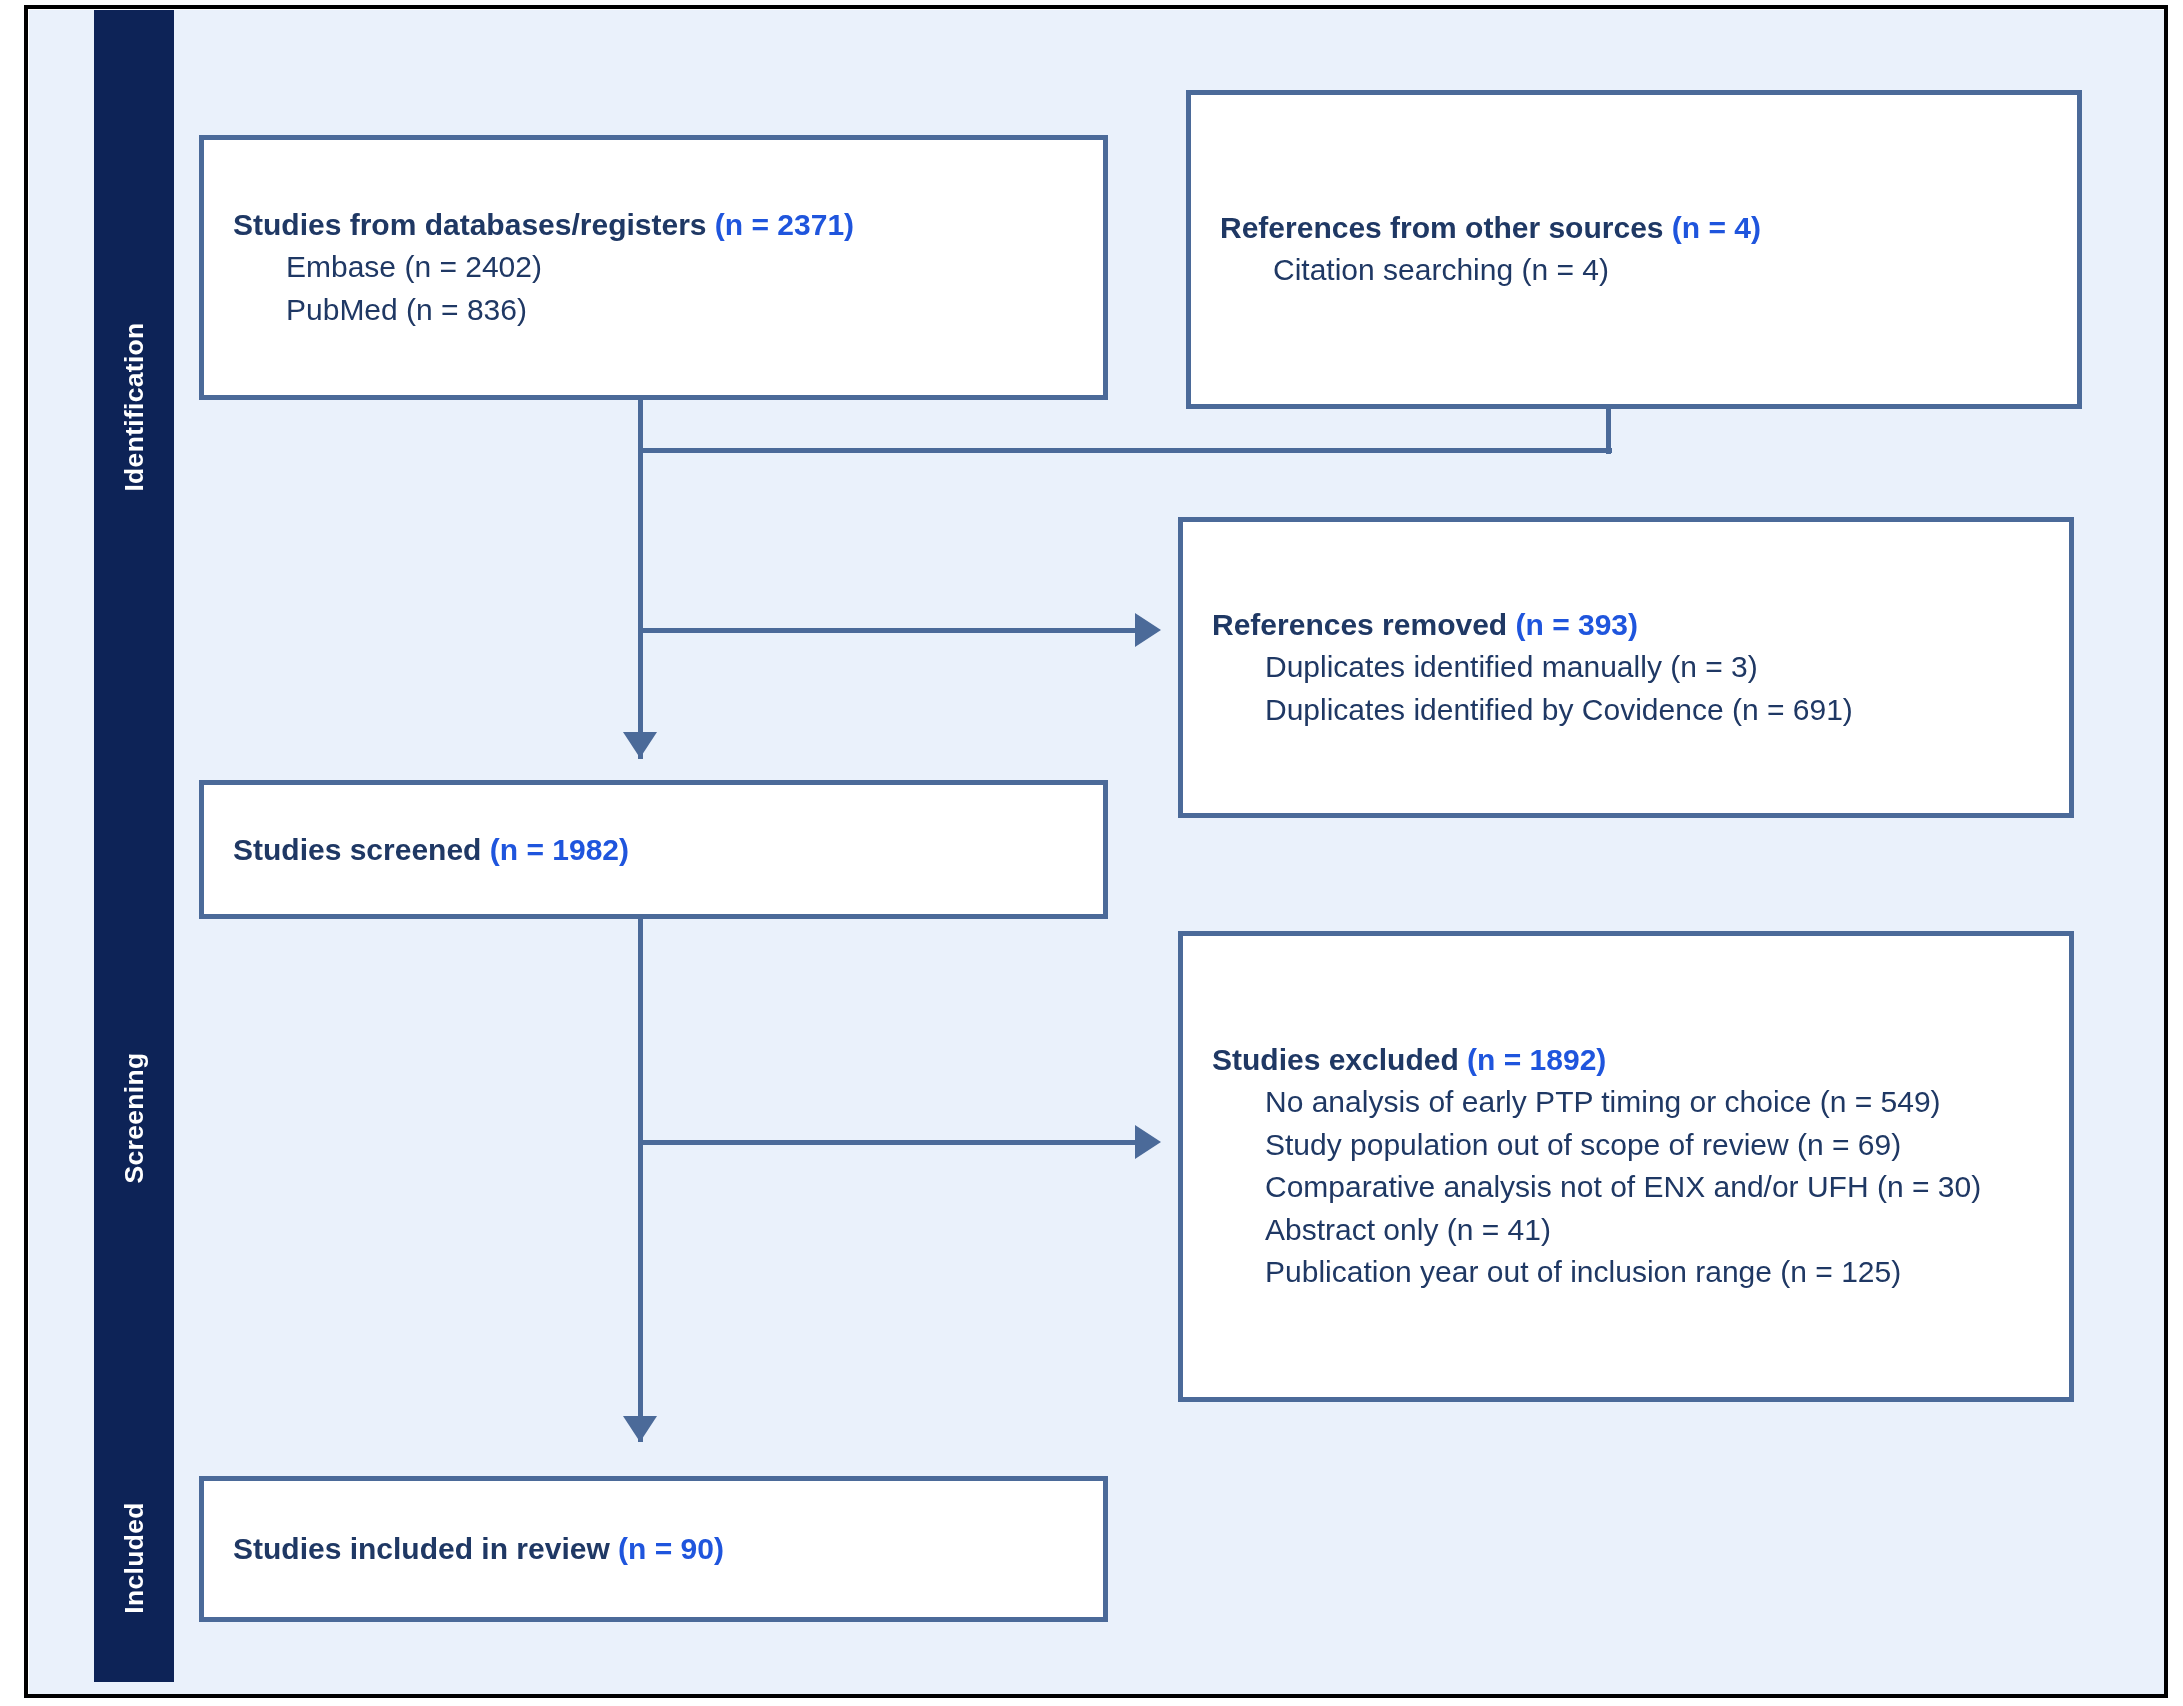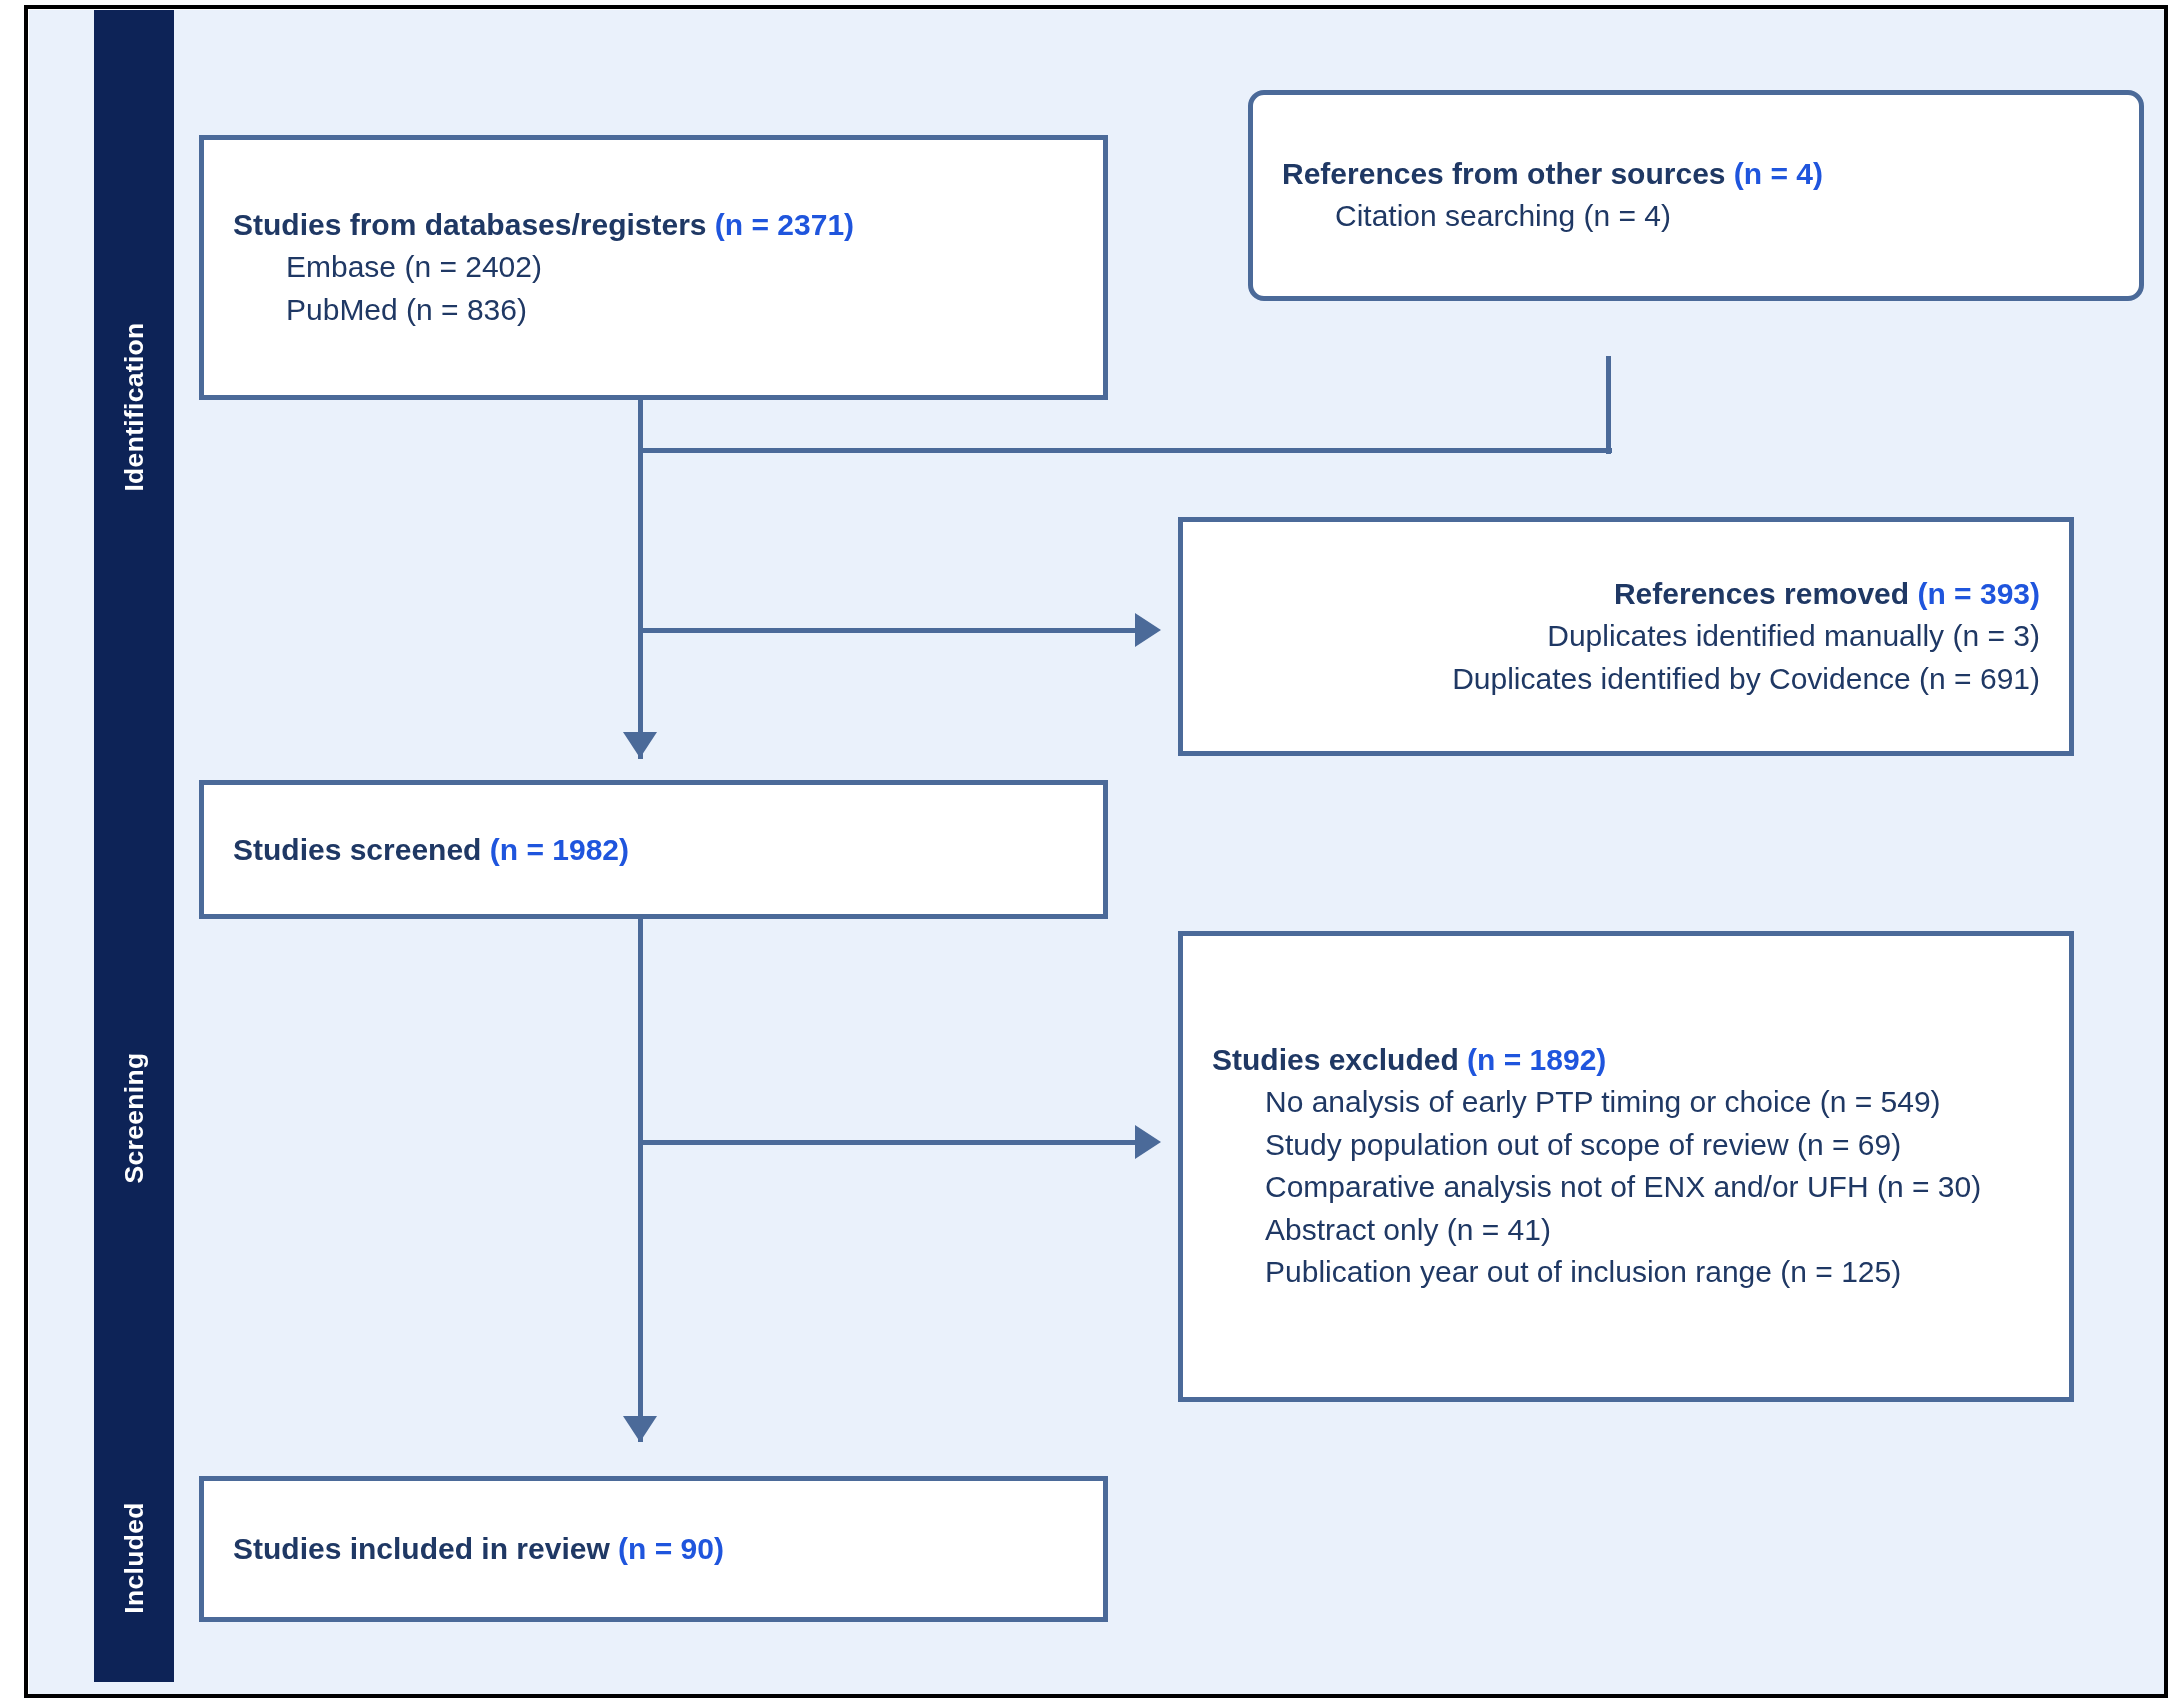--- a/index.html
+++ b/index.html
@@ -151,30 +151,30 @@
   <div class="box" style="left:199px; top:90px; width:909px; height:265px;margin-top:45px;">
     <div class="box-inner">
       <div class="line-main">
         <span>Studies from databases/registers </span><span class="count">(n = 2371)</span>
       </div>
       <div class="line-sub">Embase (n = 2402)</div>
       <div class="line-sub">PubMed (n = 836)</div>
     </div>
   </div>
 
-  <div class="box" style="left:1248px; top:90px; width:896px; height:211px;border-radius:16px;">
+  <div class="box" style="left:1186px; top:90px; width:896px; height:319px;">
     <div class="box-inner">
       <div class="line-main">
         <span>References from other sources </span><span class="count">(n = 4)</span>
       </div>
       <div class="line-sub">Citation searching (n = 4)</div>
     </div>
   </div>
 
-  <div class="box" style="left:1178px; top:517px; width:896px; height:239px;text-align:right;">
+  <div class="box" style="left:1178px; top:517px; width:896px; height:301px;">
     <div class="box-inner">
       <div class="line-main">
         <span>References removed </span><span class="count">(n = 393)</span>
       </div>
       <div class="line-sub">Duplicates identified manually (n = 3)</div>
       <div class="line-sub">Duplicates identified by Covidence (n = 691)</div>
     </div>
   </div>
 
   <div class="box" style="left:199px; top:780px; width:909px; height:139px;padding-left:8px;">

